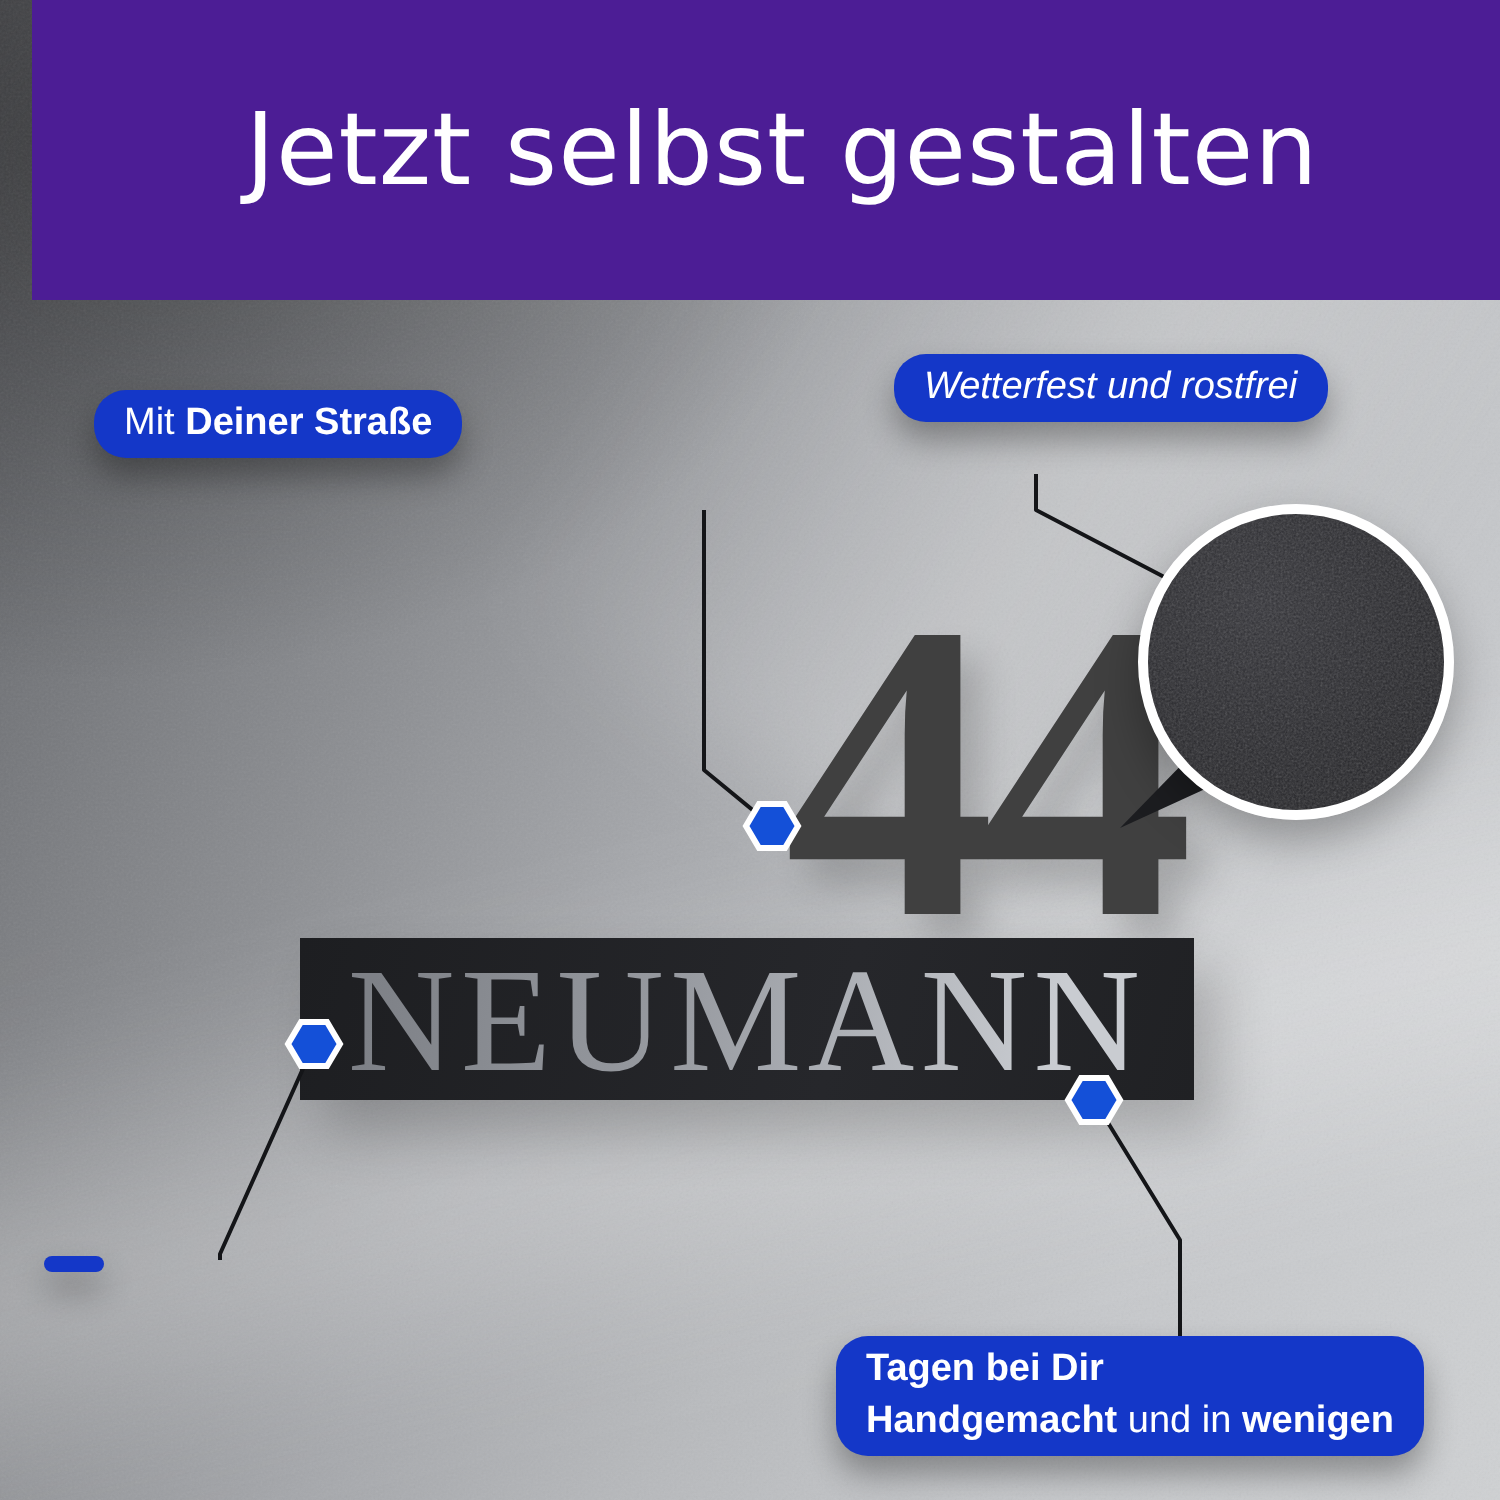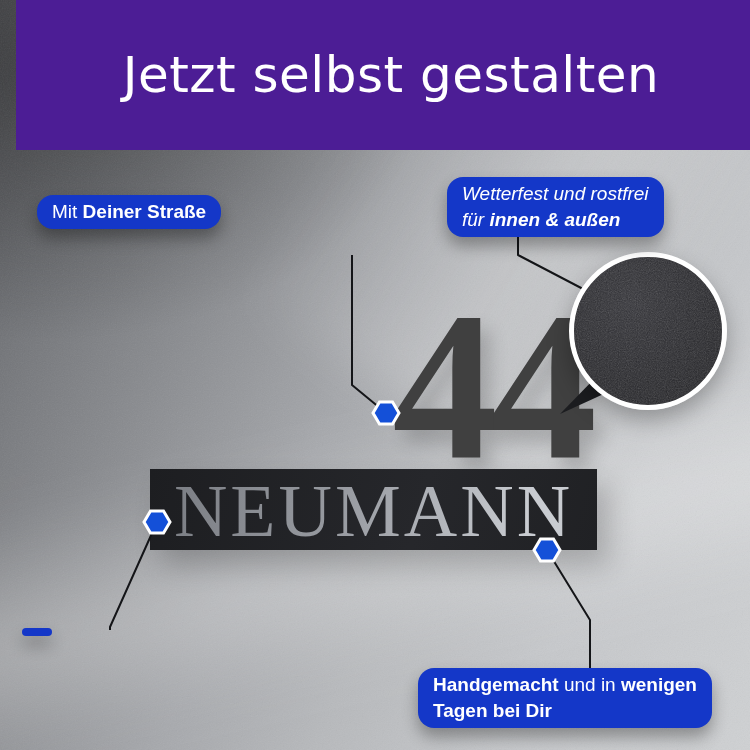--- a/index.html
+++ b/index.html
@@ -47,21 +47,21 @@
   .zoom-circle{position:absolute;left:569px;top:252px;width:148px;height:148px;
     border-radius:50%;border:5px solid #ffffff;z-index:3;overflow:hidden;
     background:radial-gradient(circle at 38% 30%,#333338 0%,#28282c 55%,#222225 100%);
     box-shadow:0 10px 22px rgba(0,0,0,.28);}
   .zoom-circle svg{position:absolute;inset:0;opacity:.28;}
   
   .co{position:absolute;background:#1437c8;color:#ffffff;border-radius:16px;
     padding:4px 15px;font-size:19px;line-height:26px;white-space:nowrap;z-index:5;
     box-shadow:0 9px 16px rgba(0,0,0,.32);}
   .co b{font-weight:700;}
-  .co-tl{left:37px;top:195px;}
+  .co-tl{left:47px;top:195px;}
   .co-tr{left:447px;top:177px;font-style:italic;}
   .co-bl{left:22px;top:628px;}
   .co-br{left:418px;top:668px;}
 </style>
 </head>
 <body>
 
 <div class="stage">
   <div class="light light-a"></div>
   <div class="light light-b"></div>
@@ -109,26 +109,25 @@
     <polygon points="534,550 540.5,539 553.5,539 560,550 553.5,561 540.5,561"></polygon>
   </g>
 </svg>
 
 <div class="co co-tl">
   <div><span>Mit </span><b>Deiner Straße</b></div>
 </div>
 
 <div class="co co-tr">
   <div><span>Wetterfest und rostfrei</span></div>
-  <div><span>für </span><b>innen &amp; außen</b></div>
 </div>
 
 <div class="co co-bl">
 </div>
 
 <div class="co co-br">
+  <div><b>Tagen bei Dir</b></div>
   <div><b>Handgemacht</b><span> und in </span><b>wenigen</b></div>
-  <div><b>Tagen bei Dir</b></div>
 </div>
 
 <header class="banner">
   <h1>Jetzt selbst gestalten</h1>
 </header>
 
 </body></html>

